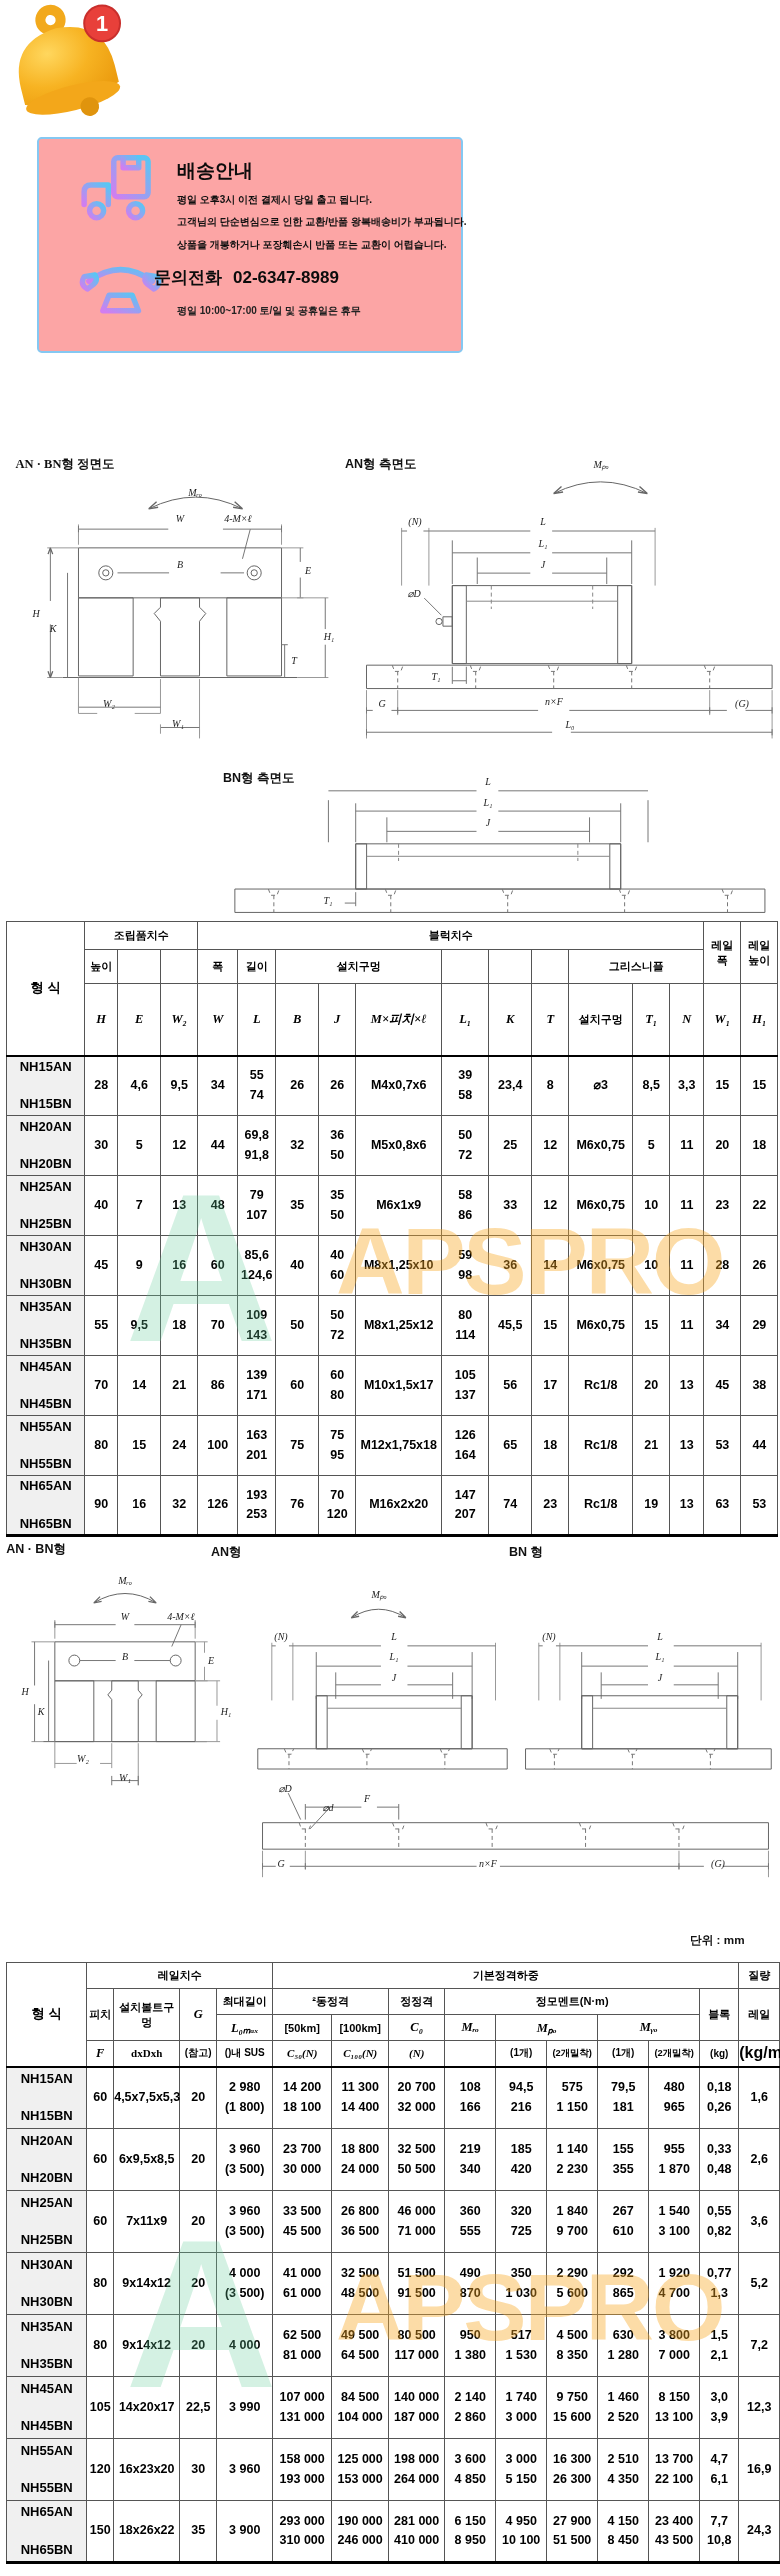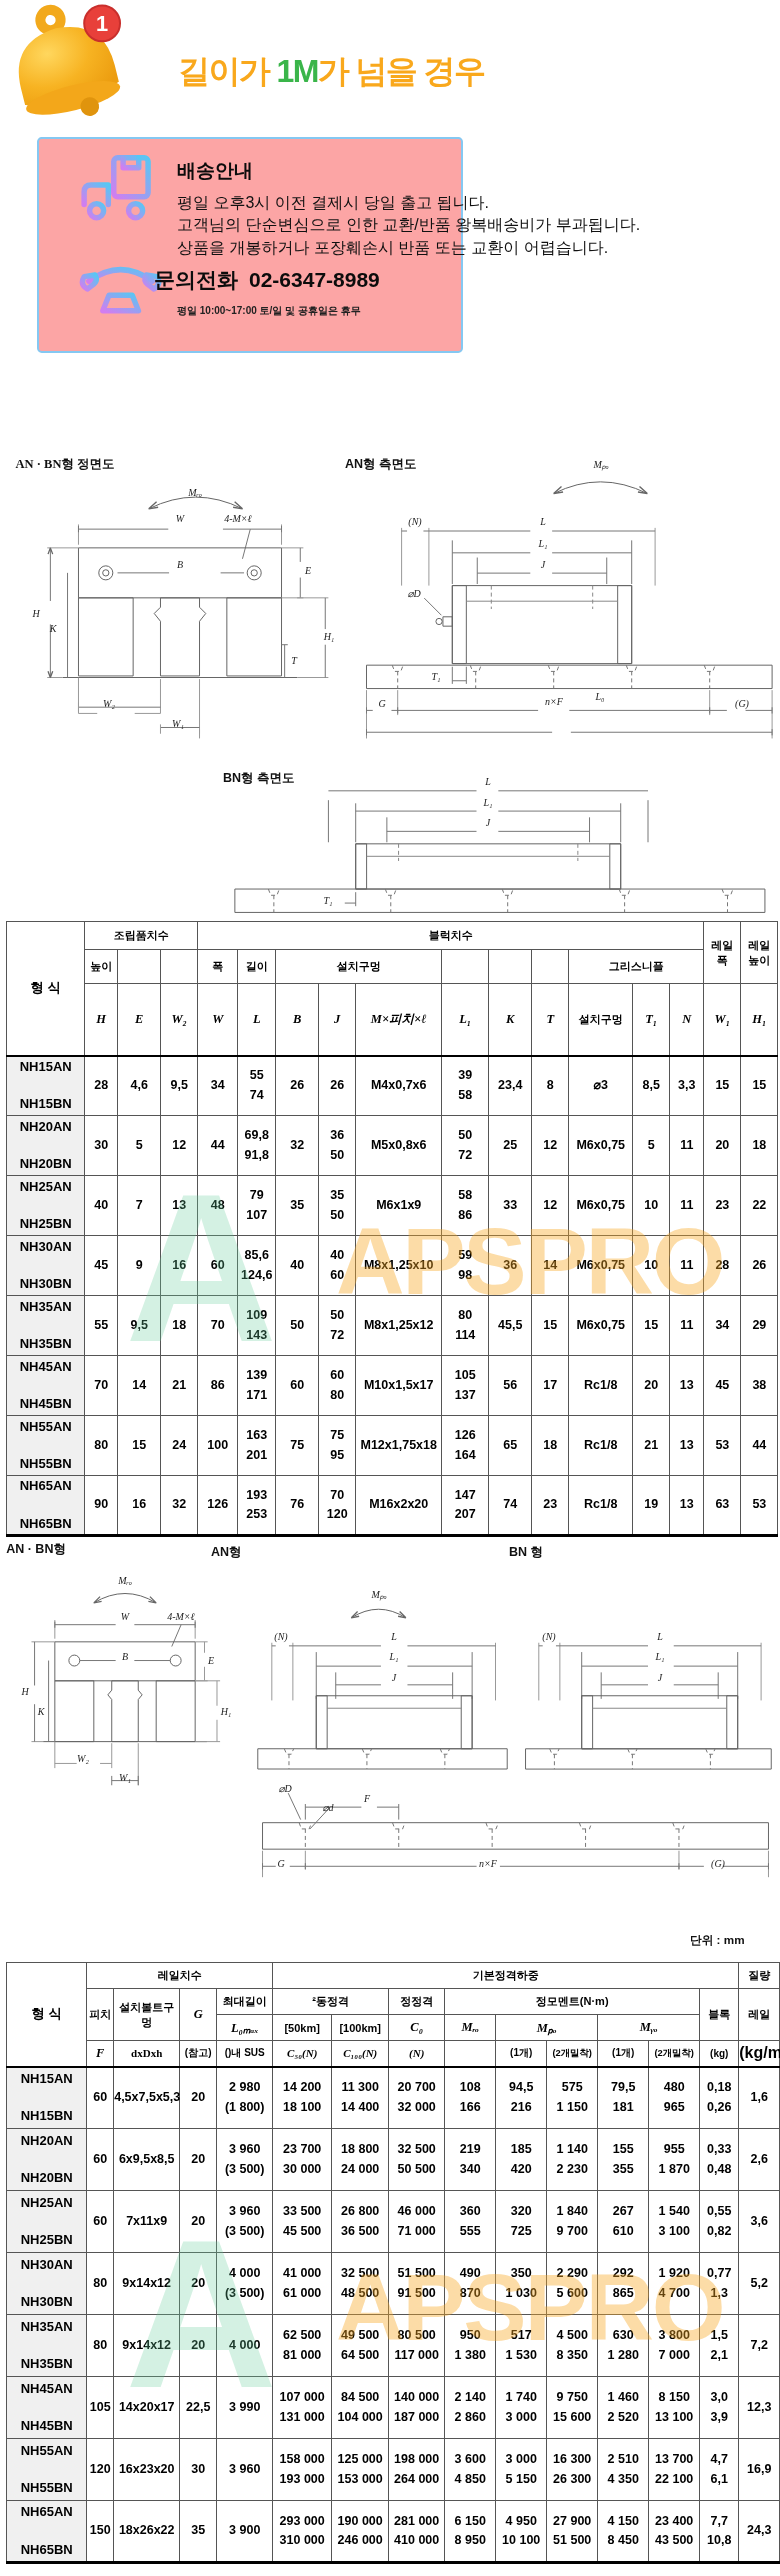--- a/index.html
+++ b/index.html
@@ -5,23 +5,23 @@
   html,body{margin:0;padding:0;background:#fff}
   body{width:781px;height:2576px;position:relative;font-family:"Liberation Sans",sans-serif;overflow:hidden}
   
   .banner{position:absolute;left:0;top:0;width:781px;height:134px}
   .bline{position:absolute;font-weight:800;font-size:32px;letter-spacing:-1.6px;white-space:nowrap}
   .b1{left:147px;top:9.4px}.b2{left:178px;top:50px}.b3{left:145px;top:91px}
   .org{color:#f9a81c}.grn{color:#3ab54a}
   
   .infobox{position:absolute;left:37px;top:137px;width:422px;height:212px;border:2.3px solid #85c8f2;border-radius:4.7px;background:#fca5a5}
   .ib-title{position:absolute;left:138px;top:19px;font-size:19px;font-weight:800;color:#0c0c0c}
-  .ib-line{position:absolute;left:138px;font-size:16px;font-weight:400;color:#111;white-space:nowrap}
+  .ib-line{position:absolute;left:138px;font-size:10px;font-weight:700;color:#111;white-space:nowrap}
   .ib-l0{top:54px}.ib-l1{top:76px}.ib-l2{top:99px}
-  .ib-phone{position:absolute;left:115px;top:127px;font-size:21px;font-weight:800;color:#0c0c0c;white-space:nowrap}
+  .ib-phone{position:absolute;left:115px;top:127px;font-size:17px;font-weight:800;color:#0c0c0c;white-space:nowrap}
   .ib-phone .num{margin-left:11px}
   .ib-sub{position:absolute;left:138px;top:165px;font-size:10px;font-weight:600;color:#222;white-space:nowrap}
   .ib-icon{position:absolute}
   
   svg.draw{position:absolute;z-index:1}
   svg.draw *{vector-effect:non-scaling-stroke}
   #annos .anno{position:absolute;z-index:6;white-space:pre}
   .anno-d{font-family:"Liberation Serif",serif;font-style:italic;font-size:10px;color:#222;transform:translate(-50%,-50%)}
   .anno-t{font-size:12.5px;font-weight:600;color:#111}
   .anno-u{font-size:11.7px;font-weight:600;color:#111}
@@ -63,21 +63,20 @@
     <g transform="rotate(-14 85 90)">
       <circle cx="78" cy="22" r="13" fill="none" stroke="#f2a91c" stroke-width="10"></circle>
       <path d="M20 98 Q20 38 82 34 Q144 38 144 98 L144 120 Q82 142 20 120 Z" fill="url(#bellg)"></path>
       <ellipse cx="82" cy="126" rx="62" ry="16" fill="#f3a71a"></ellipse>
       <circle cx="100" cy="142" r="12" fill="#e0940d"></circle>
     </g>
     <circle cx="128" cy="30" r="23" fill="#e8403a"></circle>
     <circle cx="128" cy="30" r="23" fill="none" stroke="#c92f2c" stroke-width="2"></circle>
     <text x="128" y="40" text-anchor="middle" font-size="28" font-weight="bold" fill="#fff">1</text>
   </svg>
-  <div class="bline b2"><span class="org">길이가 </span><span class="grn">1M</span><span class="org">가 넘을 경우</span></div>
 </div>
 
 <div class="infobox">
   <svg class="ib-icon" style="left:34px;top:14px" width="94" height="78" viewBox="0 0 120 100">
     <defs>
         <linearGradient id="gr1" x1="0" y1="1" x2="1" y2="0">
           <stop offset="0" stop-color="#d27df0"></stop>
           <stop offset="1" stop-color="#57c7f4"></stop>
         </linearGradient>
       </defs>
@@ -295,21 +294,21 @@
     <span class="anno anno-d" style="left: 601px; top: 464px;">Mₚₒ</span>
     <span class="anno anno-d" style="left: 415px; top: 521px;">(N)</span>
     <span class="anno anno-d" style="left: 543px; top: 521px;">L</span>
     <span class="anno anno-d" style="left: 543px; top: 543px;">L₁</span>
     <span class="anno anno-d" style="left: 543px; top: 564px;">J</span>
     <span class="anno anno-d" style="left: 414px; top: 593px;">⌀D</span>
     <span class="anno anno-d" style="left: 436px; top: 676px;">T₁</span>
     <span class="anno anno-d" style="left: 382px; top: 703px;">G</span>
     <span class="anno anno-d" style="left: 554px; top: 701px;">n×F</span>
     <span class="anno anno-d" style="left: 742px; top: 703px;">(G)</span>
-    <span class="anno anno-d" style="left: 570px; top: 696px; margin-left: 30px;">L₀</span>
+    <span class="anno anno-d" style="left: 570px; top: 724px;">L₀</span>
     <span class="anno anno-d" style="left: 488px; top: 781px;">L</span>
     <span class="anno anno-d" style="left: 488px; top: 802px;">L₁</span>
     <span class="anno anno-d" style="left: 488px; top: 822px;">J</span>
     <span class="anno anno-d" style="left: 328px; top: 900px;">T₁</span>
     <span class="anno anno-d" style="left: 125px; top: 1580px;">Mᵣₒ</span>
     <span class="anno anno-d" style="left: 125px; top: 1616px;">W</span>
     <span class="anno anno-d" style="left: 181px; top: 1616px;">4-M×ℓ</span>
     <span class="anno anno-d" style="left: 125px; top: 1656px;">B</span>
     <span class="anno anno-d" style="left: 25px; top: 1691px;">H</span>
     <span class="anno anno-d" style="left: 41px; top: 1711px;">K</span>

